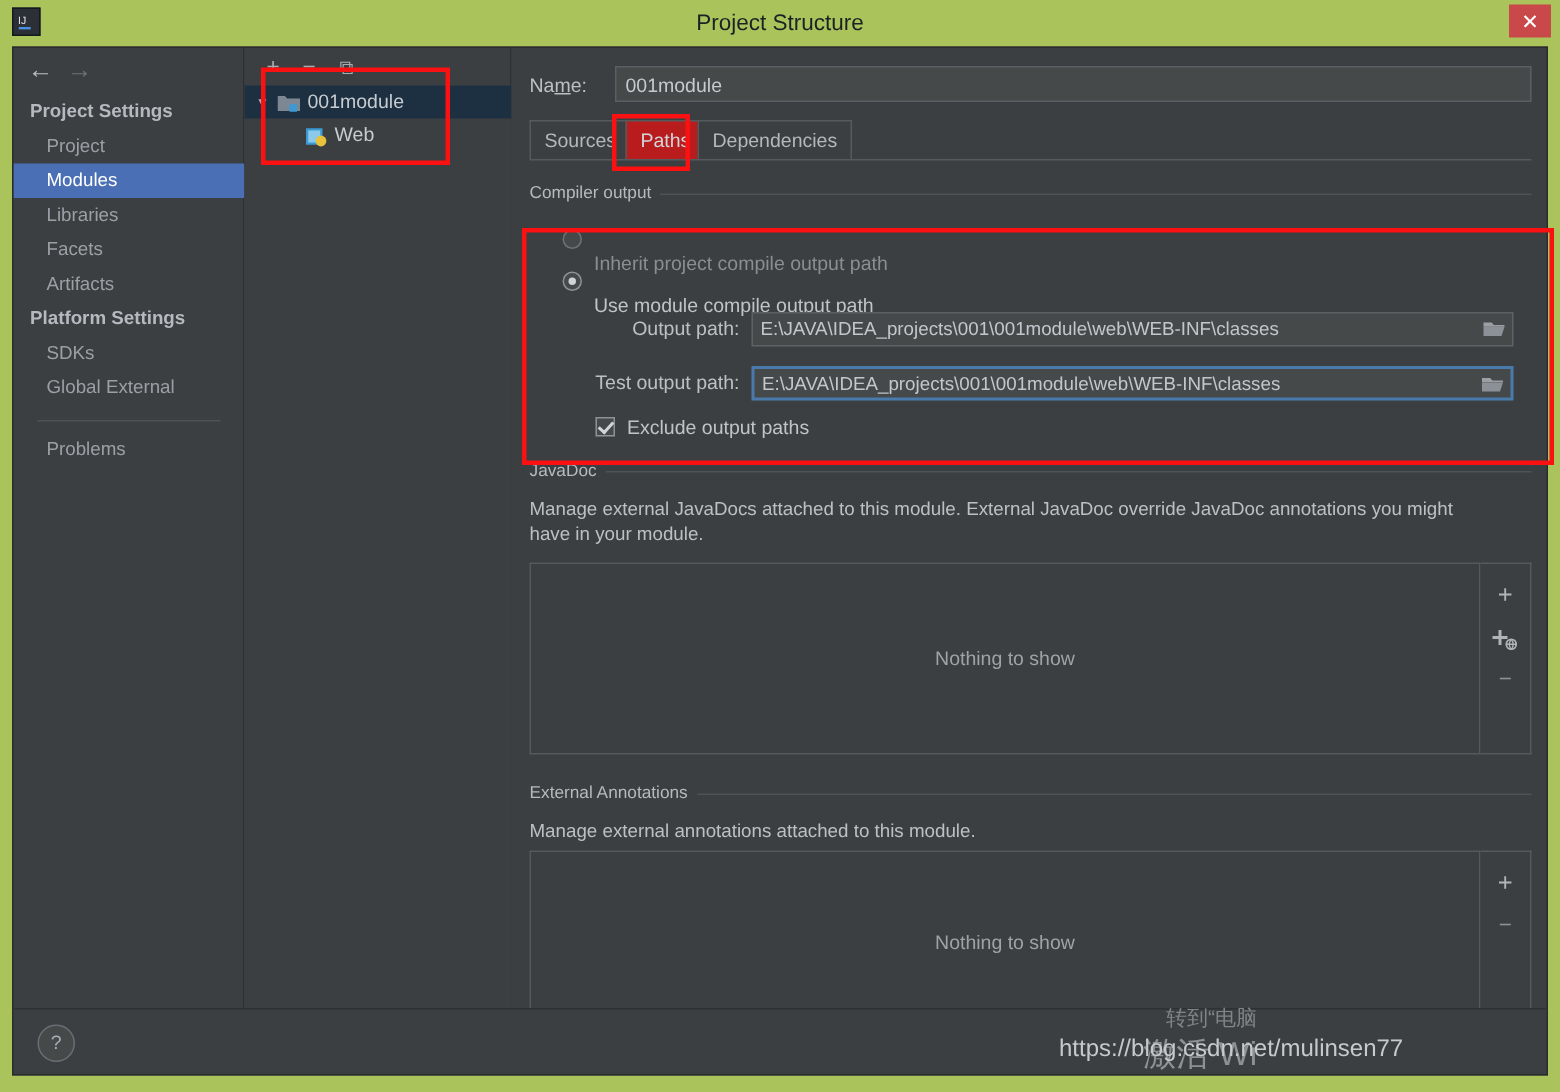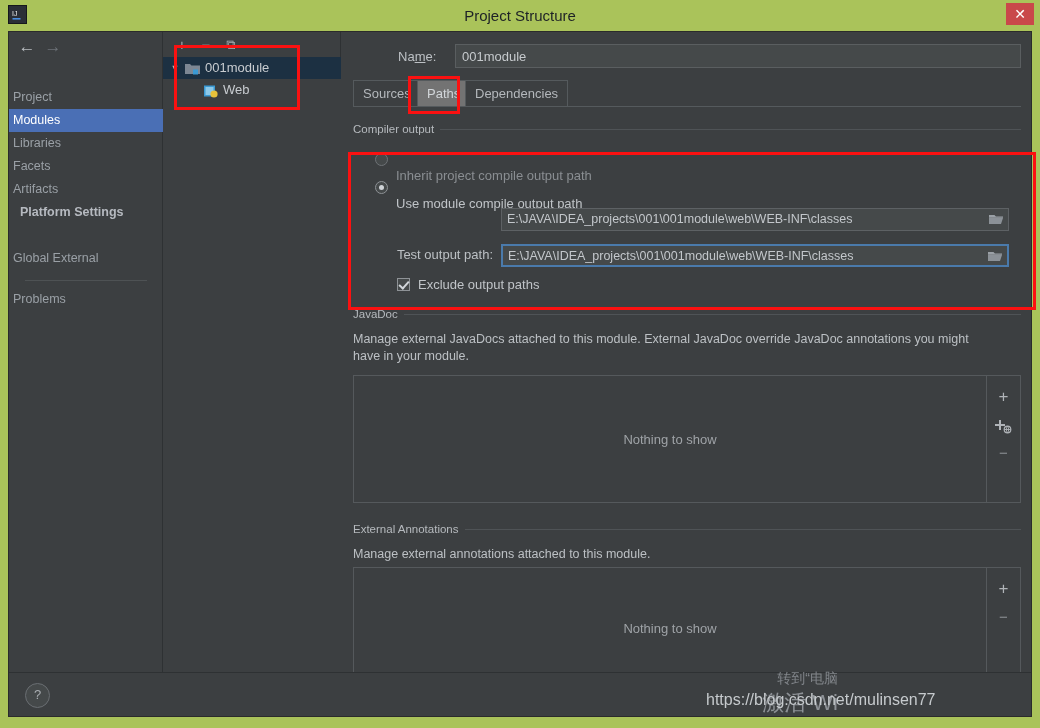--- a/index.html
+++ b/index.html
@@ -112,21 +112,21 @@
     box-sizing: border-box;
   }
   .side-item {
     position: absolute;
     left: 0;
     width: 154px;
     height: 23px;
     line-height: 23px;
     font-size: 12.5px;
     color: #9aa0a6;
-    padding-left: 4px;
+    padding-left: 22px;
     box-sizing: border-box;
     cursor: pointer;
   }
   .side-item.selected {
     background: #4a6fb5;
     color: #ffffff;
   }
   .side-sep {
     position: absolute;
     left: 16px;
@@ -203,21 +203,21 @@
   .content {
     position: absolute;
     left: 332px; top: 0;
     right: 0; height: 641px;
     background: #3c3f41;
     overflow: hidden;
   }
   .name-row {
     position: absolute;
     left: 12px; top: 12px;
-    right: 10px; height: 25px; margin-left: 45px;
+    right: 10px; height: 25px;
   }
   .name-label {
     position: absolute;
     left: 0; top: 0;
     height: 25px; line-height: 25px;
     font-size: 13px; color: #bcc0c4;
   }
   .name-label u { text-decoration: underline; }
   .name-input {
     position: absolute;
@@ -246,21 +246,21 @@
     font-size: 13px;
     color: #b4b8bc;
     padding: 0 9px;
     border: 1px solid #555a5d;
     border-bottom: none;
     box-sizing: border-box;
     cursor: pointer;
     background: #3c3f41;
   }
   .tab.active {
-    background: #737373;
+    background: #b91c1c;
     color: #d2d6da;
   }
 
   
   .group {
     position: absolute;
   }
   .group-title {
     position: absolute;
     left: 0; top: 0;
@@ -507,26 +507,28 @@
   </div>
 
   <div class="dialog">
 
     <div class="sidebar">
       <div class="nav-arrows">
         <div class="nav-back">←</div>
         <div class="nav-fwd">→</div>
       </div>
 
+      <div class="side-group" style="top:31px;">Project Settings</div>
       <div class="side-item" style="top:54px;">Project</div>
       <div class="side-item selected" style="top:77px;">Modules</div>
       <div class="side-item" style="top:100px;">Libraries</div>
       <div class="side-item" style="top:123px;">Facets</div>
       <div class="side-item" style="top:146px;">Artifacts</div>
       <div class="side-group" style="top:169px;">Platform Settings</div>
+      <div class="side-item" style="top:192px;">SDKs</div>
       <div class="side-item" style="top:215px;">Global External</div>
       <div class="side-sep" style="top:248px;"></div>
       <div class="side-item" style="top:256px;">Problems</div>
     </div>
 
     <div class="treepanel">
       <div class="tree-toolbar">
         <div class="tt-btn" style="left:9px;">+</div>
         <div class="tt-btn" style="left:33px;">−</div>
         <div class="tt-btn" style="left:58px; font-size:13px;">⧉</div>
@@ -575,20 +577,21 @@
         <div class="radio-row disabled" style="left:22px; top:29px;">
           <span class="radio-mark"></span>
           <span class="radio-text">Inherit project compile output path</span>
         </div>
 
         <div class="radio-row" style="left:22px; top:57px;">
           <span class="radio-mark checked"></span>
           <span class="radio-text">Use module compile output path</span>
         </div>
 
+        <div class="field-label" style="left:0px; top:86px; width:140px;">Output path:</div>
         <div class="pathfield" style="left:148px; top:86px; right:12px;">
           <div class="pf-text">E:\JAVA\IDEA_projects\001\001module\web\WEB-INF\classes</div>
           <div class="pf-browse">
             <svg width="17" height="15" viewBox="0 0 17 15">
               <path d="M1 3 h5.5 l1.4 1.6 H15 v1.2 H1 Z" fill="#9aa0a6"></path>
               <path d="M1 6 h14 l-2 6 H1 Z" fill="#8b9197"></path>
             </svg>
           </div>
         </div>
 

